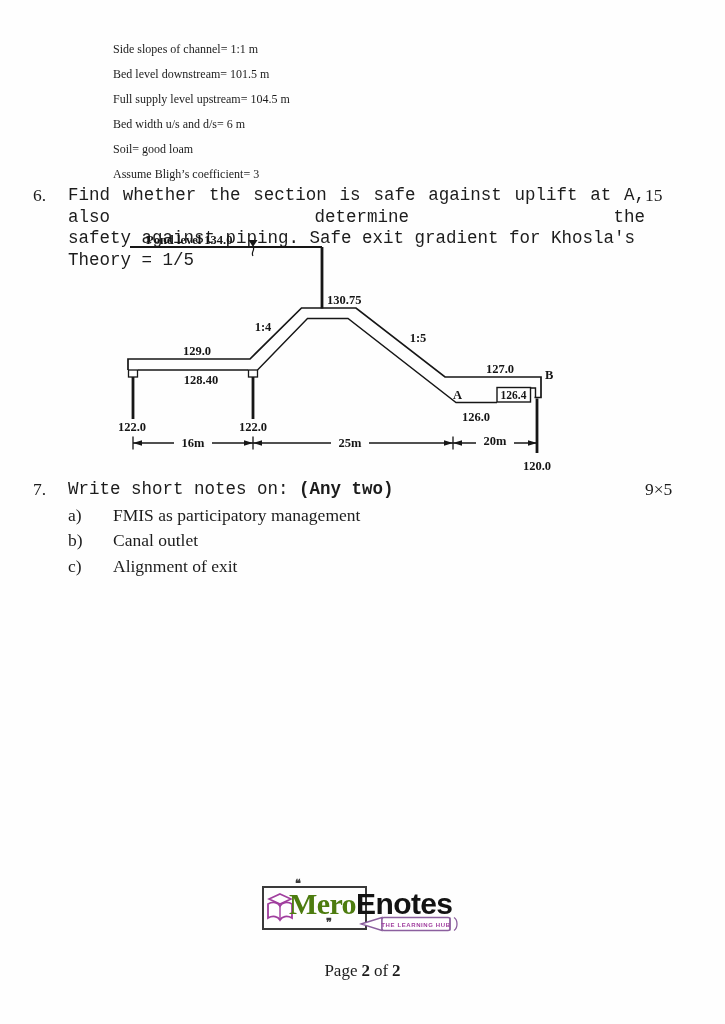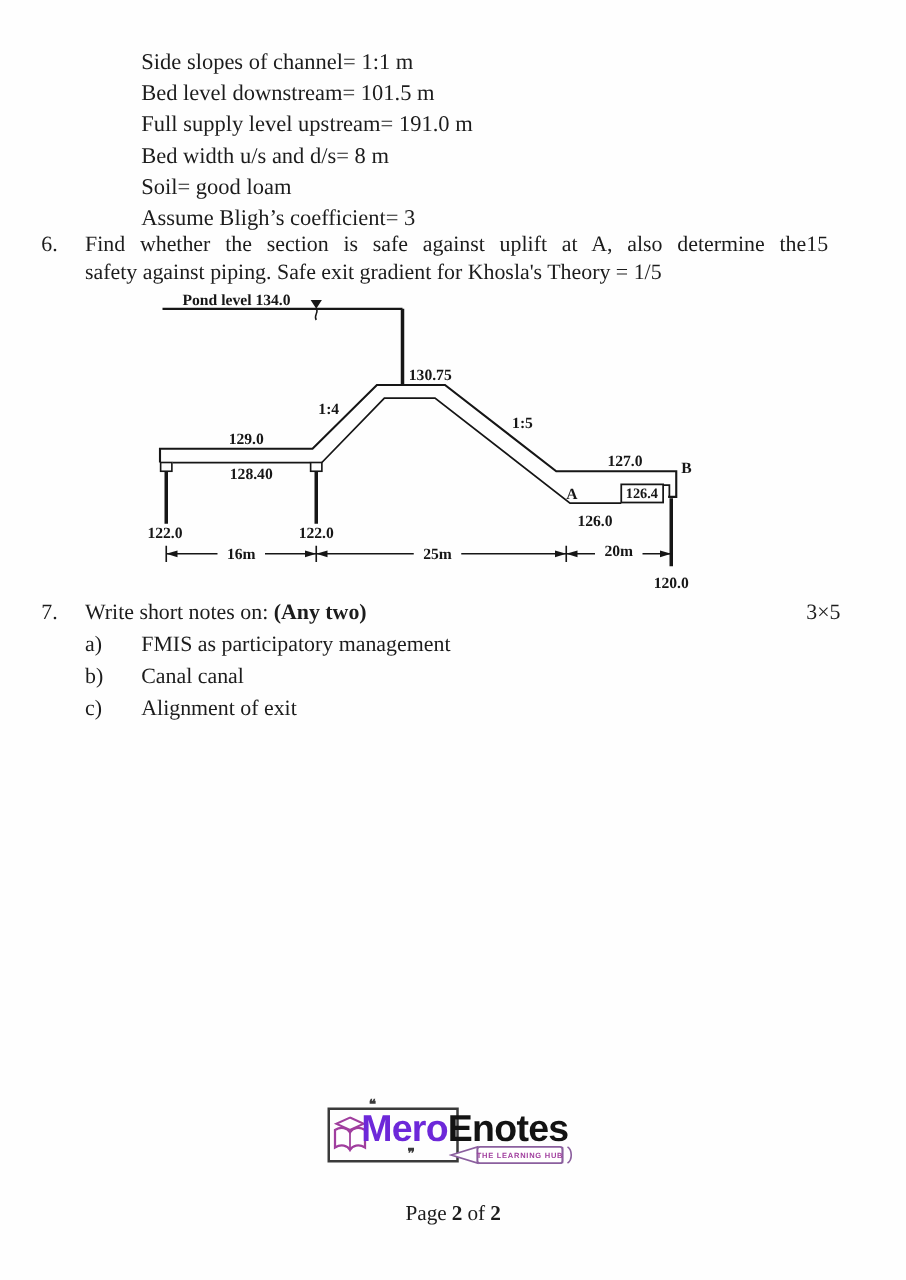--- a/index.html
+++ b/index.html
@@ -1,23 +1,23 @@
 <!DOCTYPE html>
 <html><head>
 <meta charset="utf-8">
 <style>
   html,body { margin:0; padding:0; background:#ffffff; }
   .page {
     position:relative; width:725px; height:1024px; background:#fefefe;
     font-family:"Liberation Serif", serif; color:#1c1c1c; overflow:hidden;
   }
-  .specs { position:absolute; left:113px; top:37px; font-size:18px; line-height:25px; }
+  .specs { position:absolute; left:113px; top:37px; font-size:12px; line-height:25px; }
   .q-row { position:absolute; left:33px; width:658px; display:flex; font-size:17.5px; }
   .q-num { width:35px; flex:0 0 35px; }
-  .q-body { flex:1; line-height:21.5px; }
+  .q-body { flex:1; line-height:21.5px;font-family:Liberation Mono, monospace; }
   .q-marks { flex:0 0 46px; }
   .line-just { text-align:justify; text-align-last:justify; }
   .q7-items { position:absolute; left:68px; top:503px; font-size:17.5px; line-height:25.3px; }
   .sub-item { display:flex; }
   .sub-label { width:45px; flex:0 0 45px; }
   .bold { font-weight:bold; }
 
   .diagram { position:absolute; left:105px; top:230px; width:470px; height:250px; }
   .diagram svg { display:block; }
   .diagram text { font-family:"Liberation Serif", serif; font-weight:bold; font-size:12.5px; fill:#161616; }
@@ -34,22 +34,22 @@
   .footer span { margin:0 2px; }
 </style>
 </head>
 <body>
 
 <div class="page">
 
   <div class="specs">
     <div>Side slopes of channel= 1:1 m</div>
     <div>Bed level downstream= 101.5 m</div>
-    <div>Full supply level upstream= 191.0 m</div>
-    <div>Bed width u/s and d/s= 8 m</div>
+    <div>Full supply level upstream= 104.5 m</div>
+    <div>Bed width u/s and d/s= 6 m</div>
     <div>Soil= good loam</div>
     <div>Assume Bligh’s coefficient= 3</div>
   </div>
 
   <div class="q-row" style="top:185px;">
     <div class="q-num">6.</div>
     <div class="q-body">
       <div class="line-just">Find whether the section is safe against uplift at A, also determine the</div>
       <div>safety against piping. Safe exit gradient for Khosla's Theory = 1/5</div>
     </div>
@@ -119,51 +119,51 @@
         <text x="432" y="240" text-anchor="middle">120.0</text>
       </g>
     </svg>
   </div>
 
   <div class="q-row" style="top:479px;">
     <div class="q-num">7.</div>
     <div class="q-body">
       <span>Write short notes on: </span><span class="bold">(Any two)</span>
     </div>
-    <div class="q-marks">3×5</div>
+    <div class="q-marks">9×5</div>
   </div>
 
   <div class="q7-items">
     <div class="sub-item">
       <span class="sub-label">a)</span>
       <span>FMIS as participatory management</span>
     </div>
     <div class="sub-item">
       <span class="sub-label">b)</span>
-      <span>Canal canal</span>
+      <span>Canal outlet</span>
     </div>
     <div class="sub-item">
       <span class="sub-label">c)</span>
       <span>Alignment of exit</span>
     </div>
   </div>
 
   <div class="logo">
     <div class="logo-box"></div>
     <span class="logo-quote" style="left:33px; top:-6px;">❝</span>
     <span class="logo-quote" style="left:64px; top:33px;">❞</span>
     <span class="book-icon">
       <svg width="30" height="30" viewBox="0 0 30 30">
         <polygon points="15,1 26,6 15,11 4,6" fill="none" stroke="#a03e9e" stroke-width="1.6"></polygon>
         <path d="M3,11 C8,8 13,9.5 15,13 C17,9.5 22,8 27,11 L27,25 C22,22 17,23.5 15,27 C13,23.5 8,22 3,25 Z" fill="#ffffff" stroke="#a03e9e" stroke-width="1.8"></path>
         <path d="M15,13 L15,27" stroke="#a03e9e" stroke-width="1.4" fill="none"></path>
       </svg>
     </span>
     <div class="logo-text">
-      <span style="color:#6d28d9;">Mero</span><span style="color:#131313;">Enotes</span>
+      <span style="color:#4d7c0f;font-family:Liberation Serif, serif;">Mero</span><span style="color:#131313;">Enotes</span>
     </div>
     <span class="pencil">
       <svg width="102" height="22" viewBox="0 0 102 22">
         <polygon points="2,10 23,3.5 23,16.5" fill="#ffffff" stroke="#8b5f9e" stroke-width="1.4"></polygon>
         <rect x="23" y="3.5" width="68" height="13" rx="2" fill="#ffffff" stroke="#8b5f9e" stroke-width="1.4"></rect>
         <path d="M91,3.5 L91,16.5 M95,3.5 C99,6 99,14 95,16.5" stroke="#8b5f9e" stroke-width="1.3" fill="none"></path>
         <text x="57" y="12.5" text-anchor="middle" style="font-family:'Liberation Sans',sans-serif; font-size:6px; font-weight:bold; letter-spacing:0.6px; fill:#a03e9e;">THE LEARNING HUB</text>
       </svg>
     </span>
   </div>

